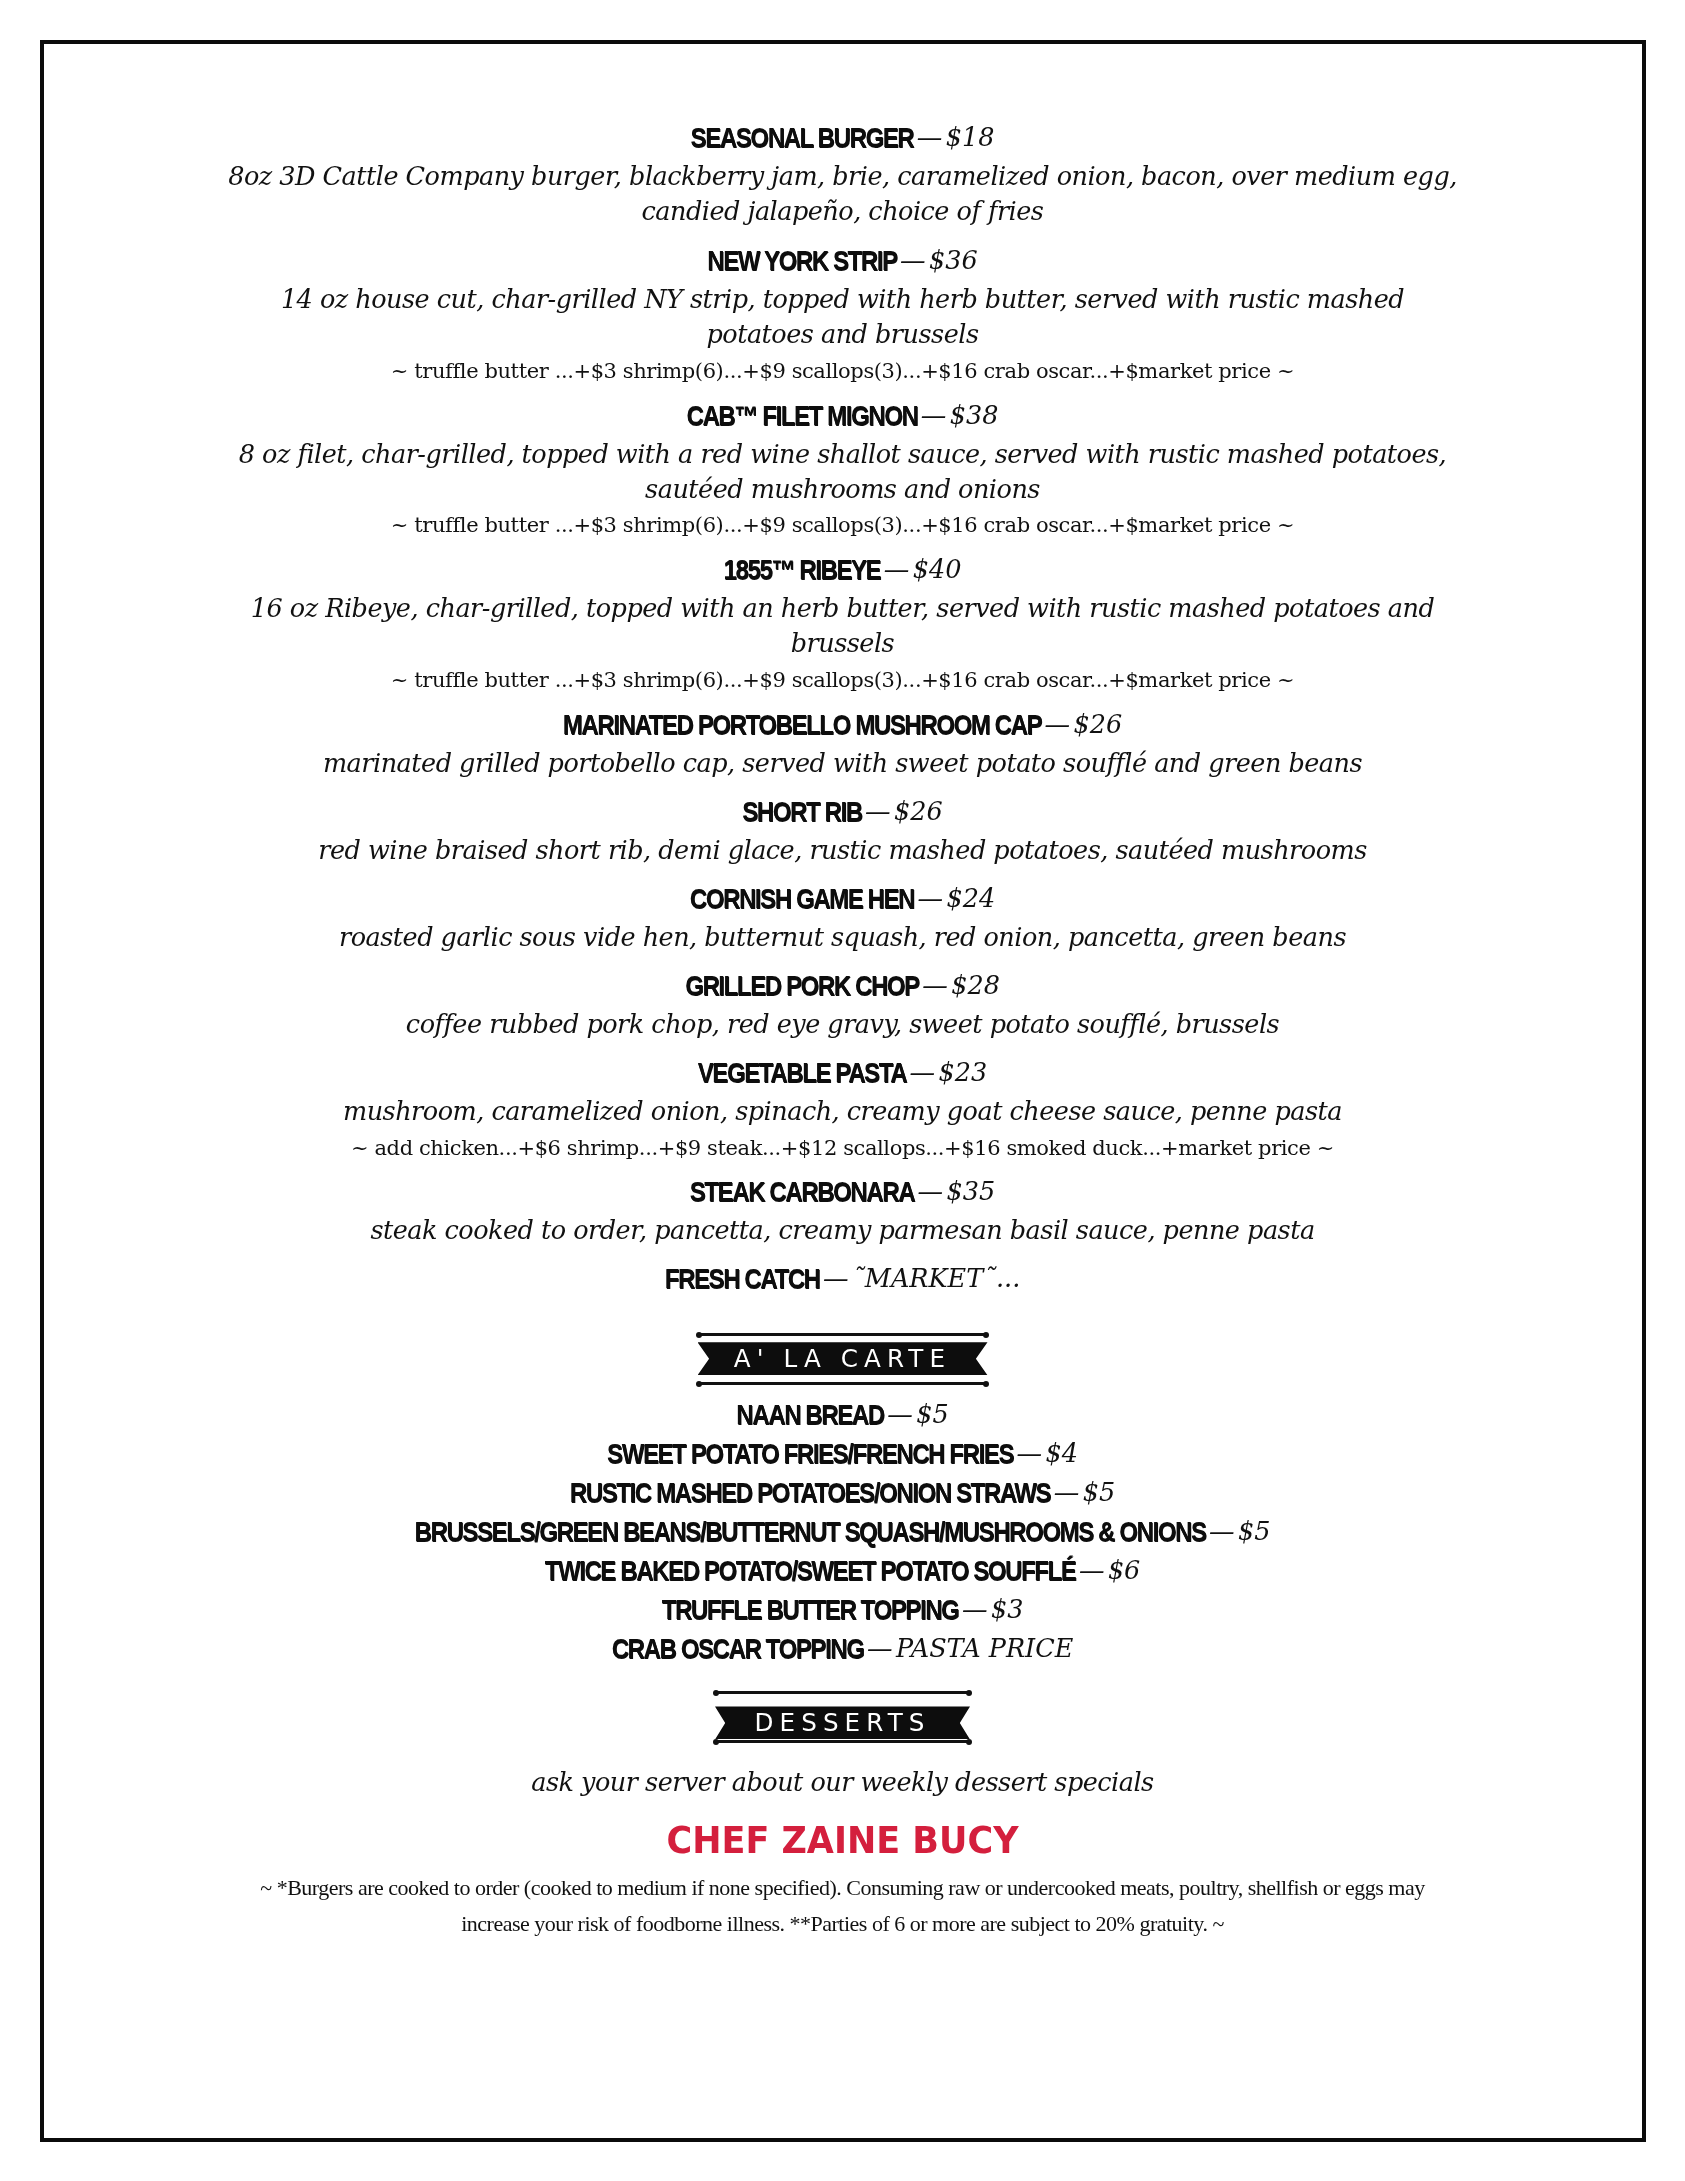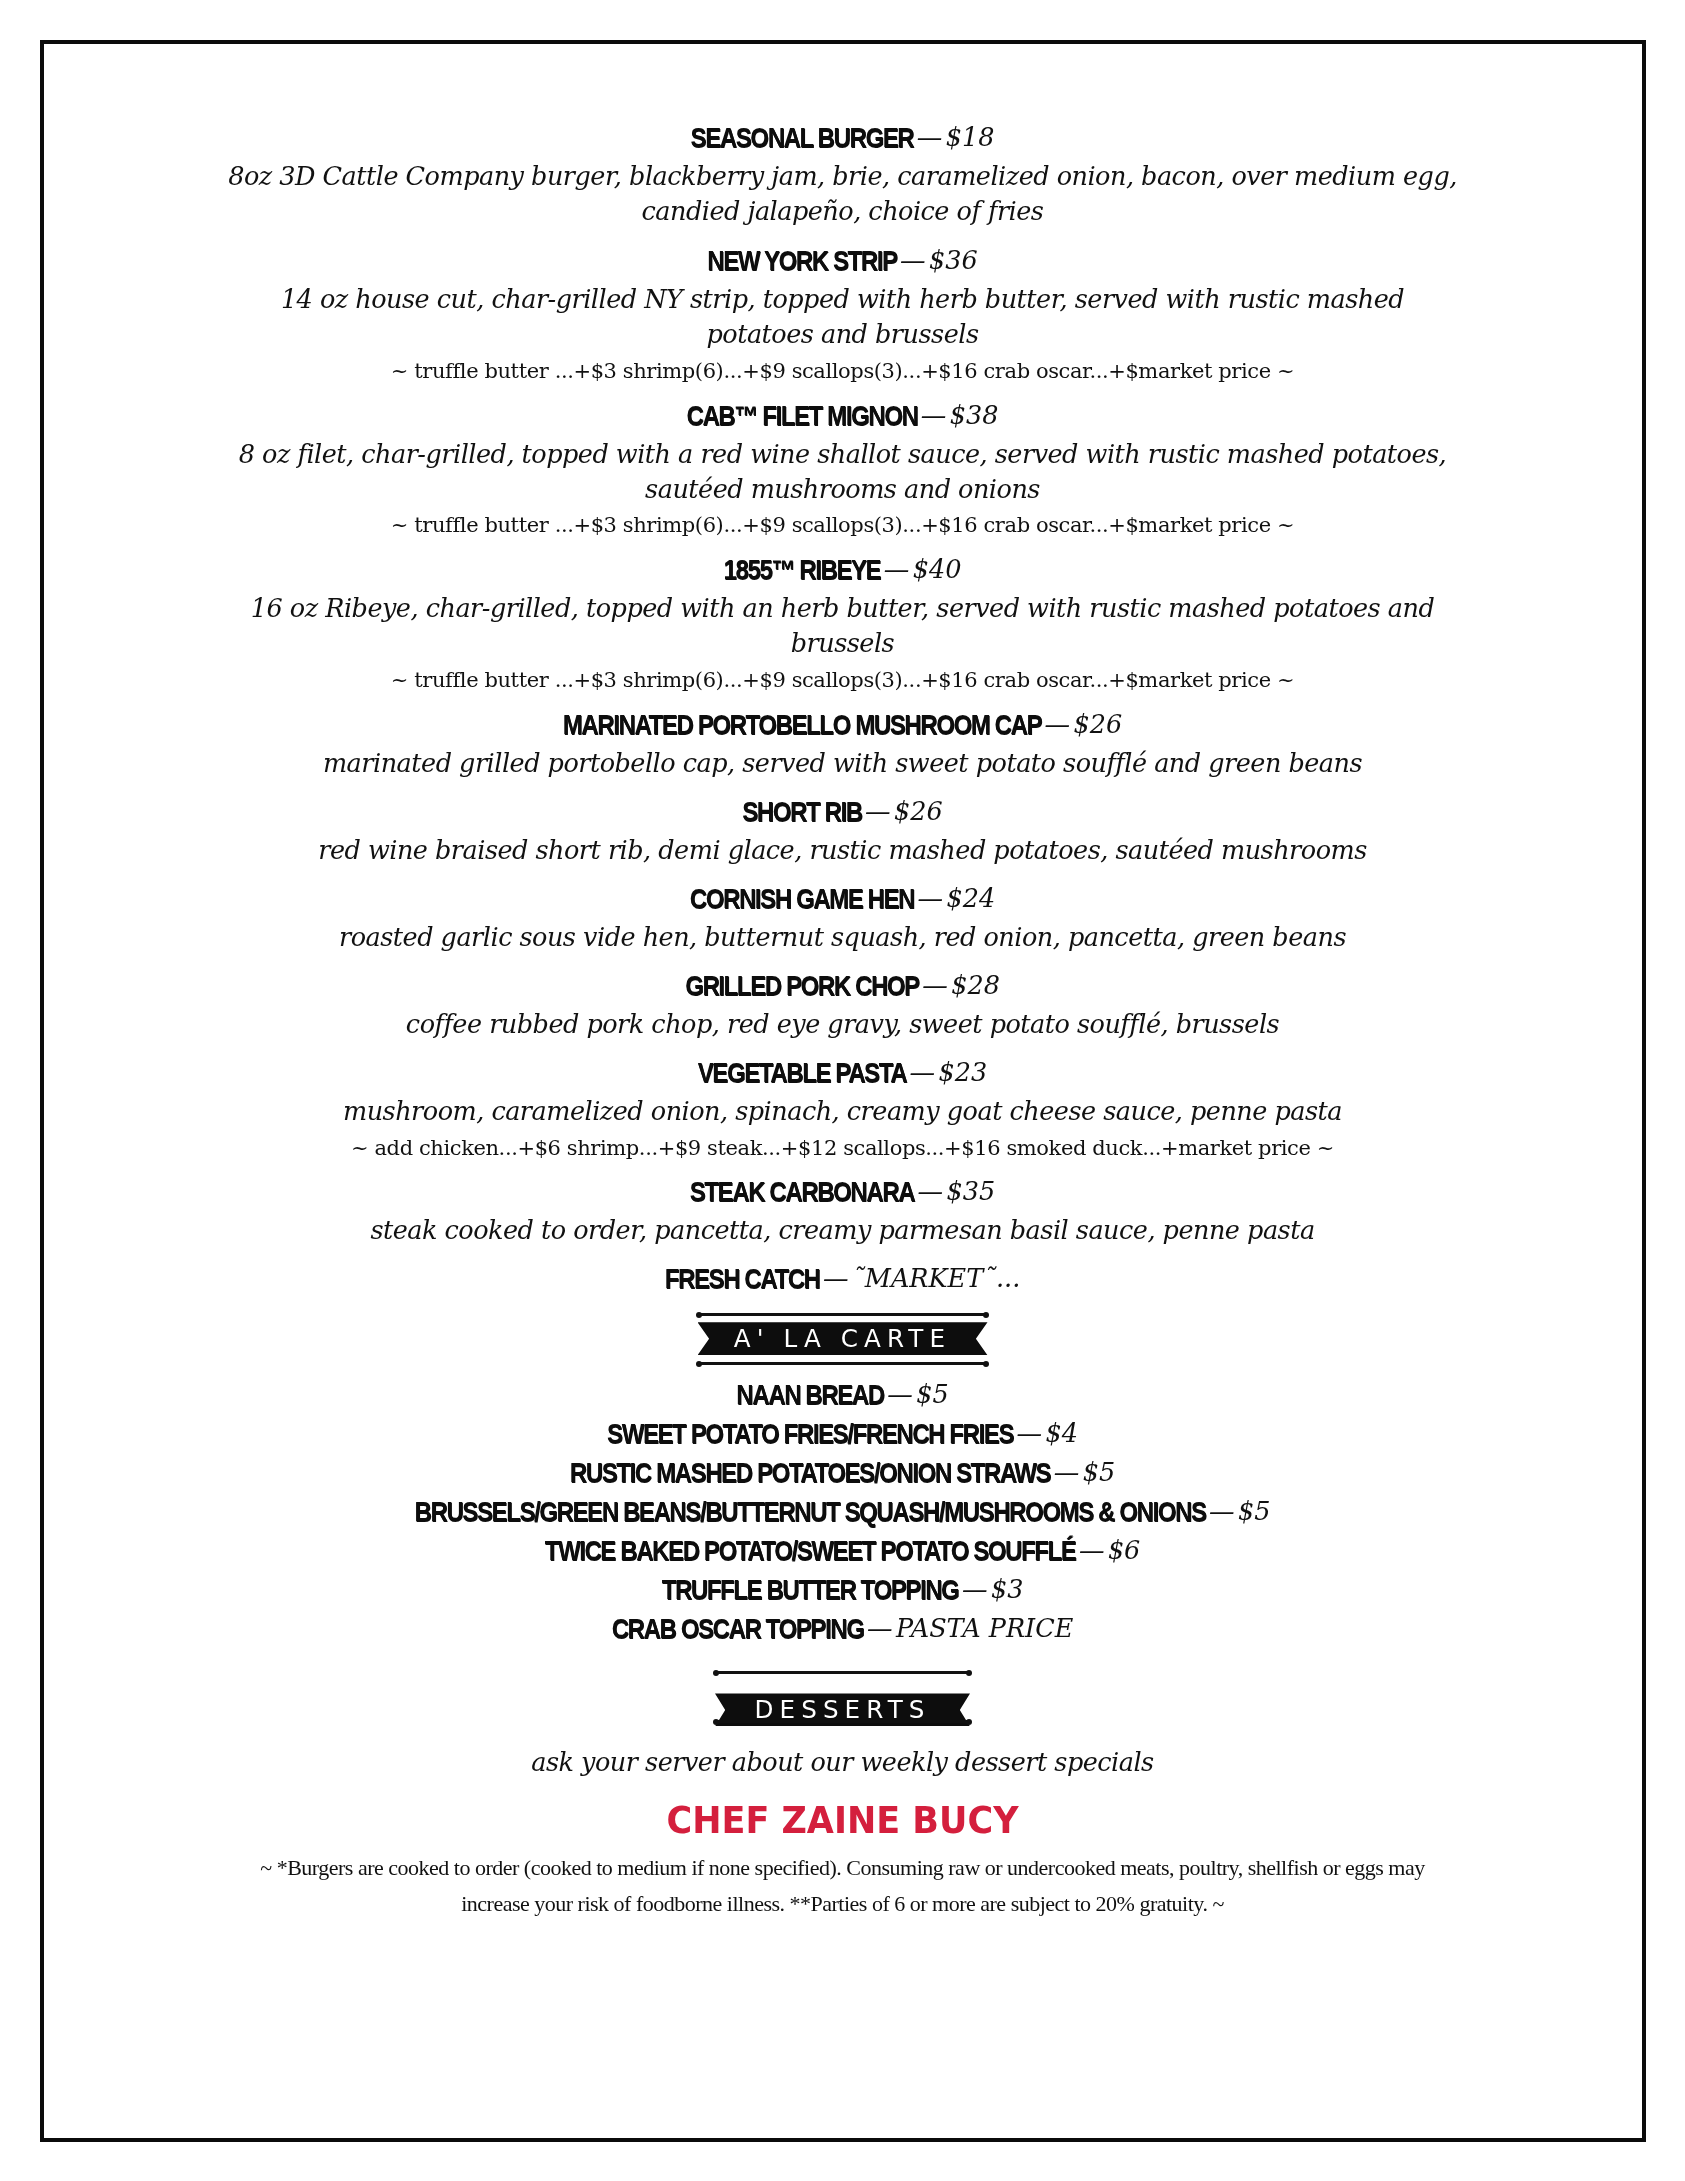--- a/index.html
+++ b/index.html
@@ -119,39 +119,39 @@
     <div class="item" style="margin-top:8.8px;">
       <div class="head-line"><span class="name">STEAK CARBONARA</span> <span class="dash">—</span> <span class="price">$35</span></div>
       <div class="desc">steak cooked to order, pancetta, creamy parmesan basil sauce, penne pasta</div>
     </div>
 
     <div class="item" style="margin-top:13px;">
       <div class="head-line"><span class="name">FRESH CATCH</span> <span class="dash">—</span> <span class="price">˜MARKET˜...</span></div>
     </div>
   </div>
 
-  <div class="banner-wrap" style="width:290px;height:57px;margin-top:13px;">
+  <div class="banner-wrap" style="width:290px;height:57px;margin-top:33px;">
     <div class="banner-rule" style="top:0;"></div>
     <div class="banner" style="top:8.8px;height:33px;">A' LA CARTE</div>
     <div class="banner-rule" style="top:49px;"></div>
   </div>
 
   <div class="ala" style="margin-top:7px;">
     <div class="ala-line"><span class="name">NAAN BREAD</span> <span class="dash">—</span> <span class="price">$5</span></div>
     <div class="ala-line"><span class="name">SWEET POTATO FRIES/FRENCH FRIES</span> <span class="dash">—</span> <span class="price">$4</span></div>
     <div class="ala-line"><span class="name">RUSTIC MASHED POTATOES/ONION STRAWS</span> <span class="dash">—</span> <span class="price">$5</span></div>
     <div class="ala-line"><span class="name">BRUSSELS/GREEN BEANS/BUTTERNUT SQUASH/MUSHROOMS &amp; ONIONS</span> <span class="dash">—</span> <span class="price">$5</span></div>
     <div class="ala-line"><span class="name">TWICE BAKED POTATO/SWEET POTATO SOUFFLÉ</span> <span class="dash">—</span> <span class="price">$6</span></div>
     <div class="ala-line"><span class="name">TRUFFLE BUTTER TOPPING</span> <span class="dash">—</span> <span class="price">$3</span></div>
     <div class="ala-line"><span class="name">CRAB OSCAR TOPPING</span> <span class="dash">—</span> <span class="price">PASTA PRICE</span></div>
   </div>
 
   <div class="banner-wrap" style="width:255px;height:51px;margin-top:21px;">
     <div class="banner-rule" style="top:0;"></div>
-    <div class="banner" style="top:22px;height:33px;">DESSERTS</div>
+    <div class="banner" style="top:15px;height:33px;">DESSERTS</div>
     <div class="banner-rule" style="top:49px;"></div>
   </div>
 
   <div class="desc" style="margin-top:23px;">ask your server about our weekly dessert specials</div>
 
   <div style="margin-top:19.3px;">
     <span class="chef">CHEF ZAINE BUCY</span>
   </div>
 
   <div class="footnote" style="margin-top:10.5px;">~ *Burgers are cooked to order (cooked to medium if none specified). Consuming raw or undercooked meats, poultry, shellfish or eggs may increase your risk of foodborne illness. **Parties of 6 or more are subject to 20% gratuity.  ~</div>

